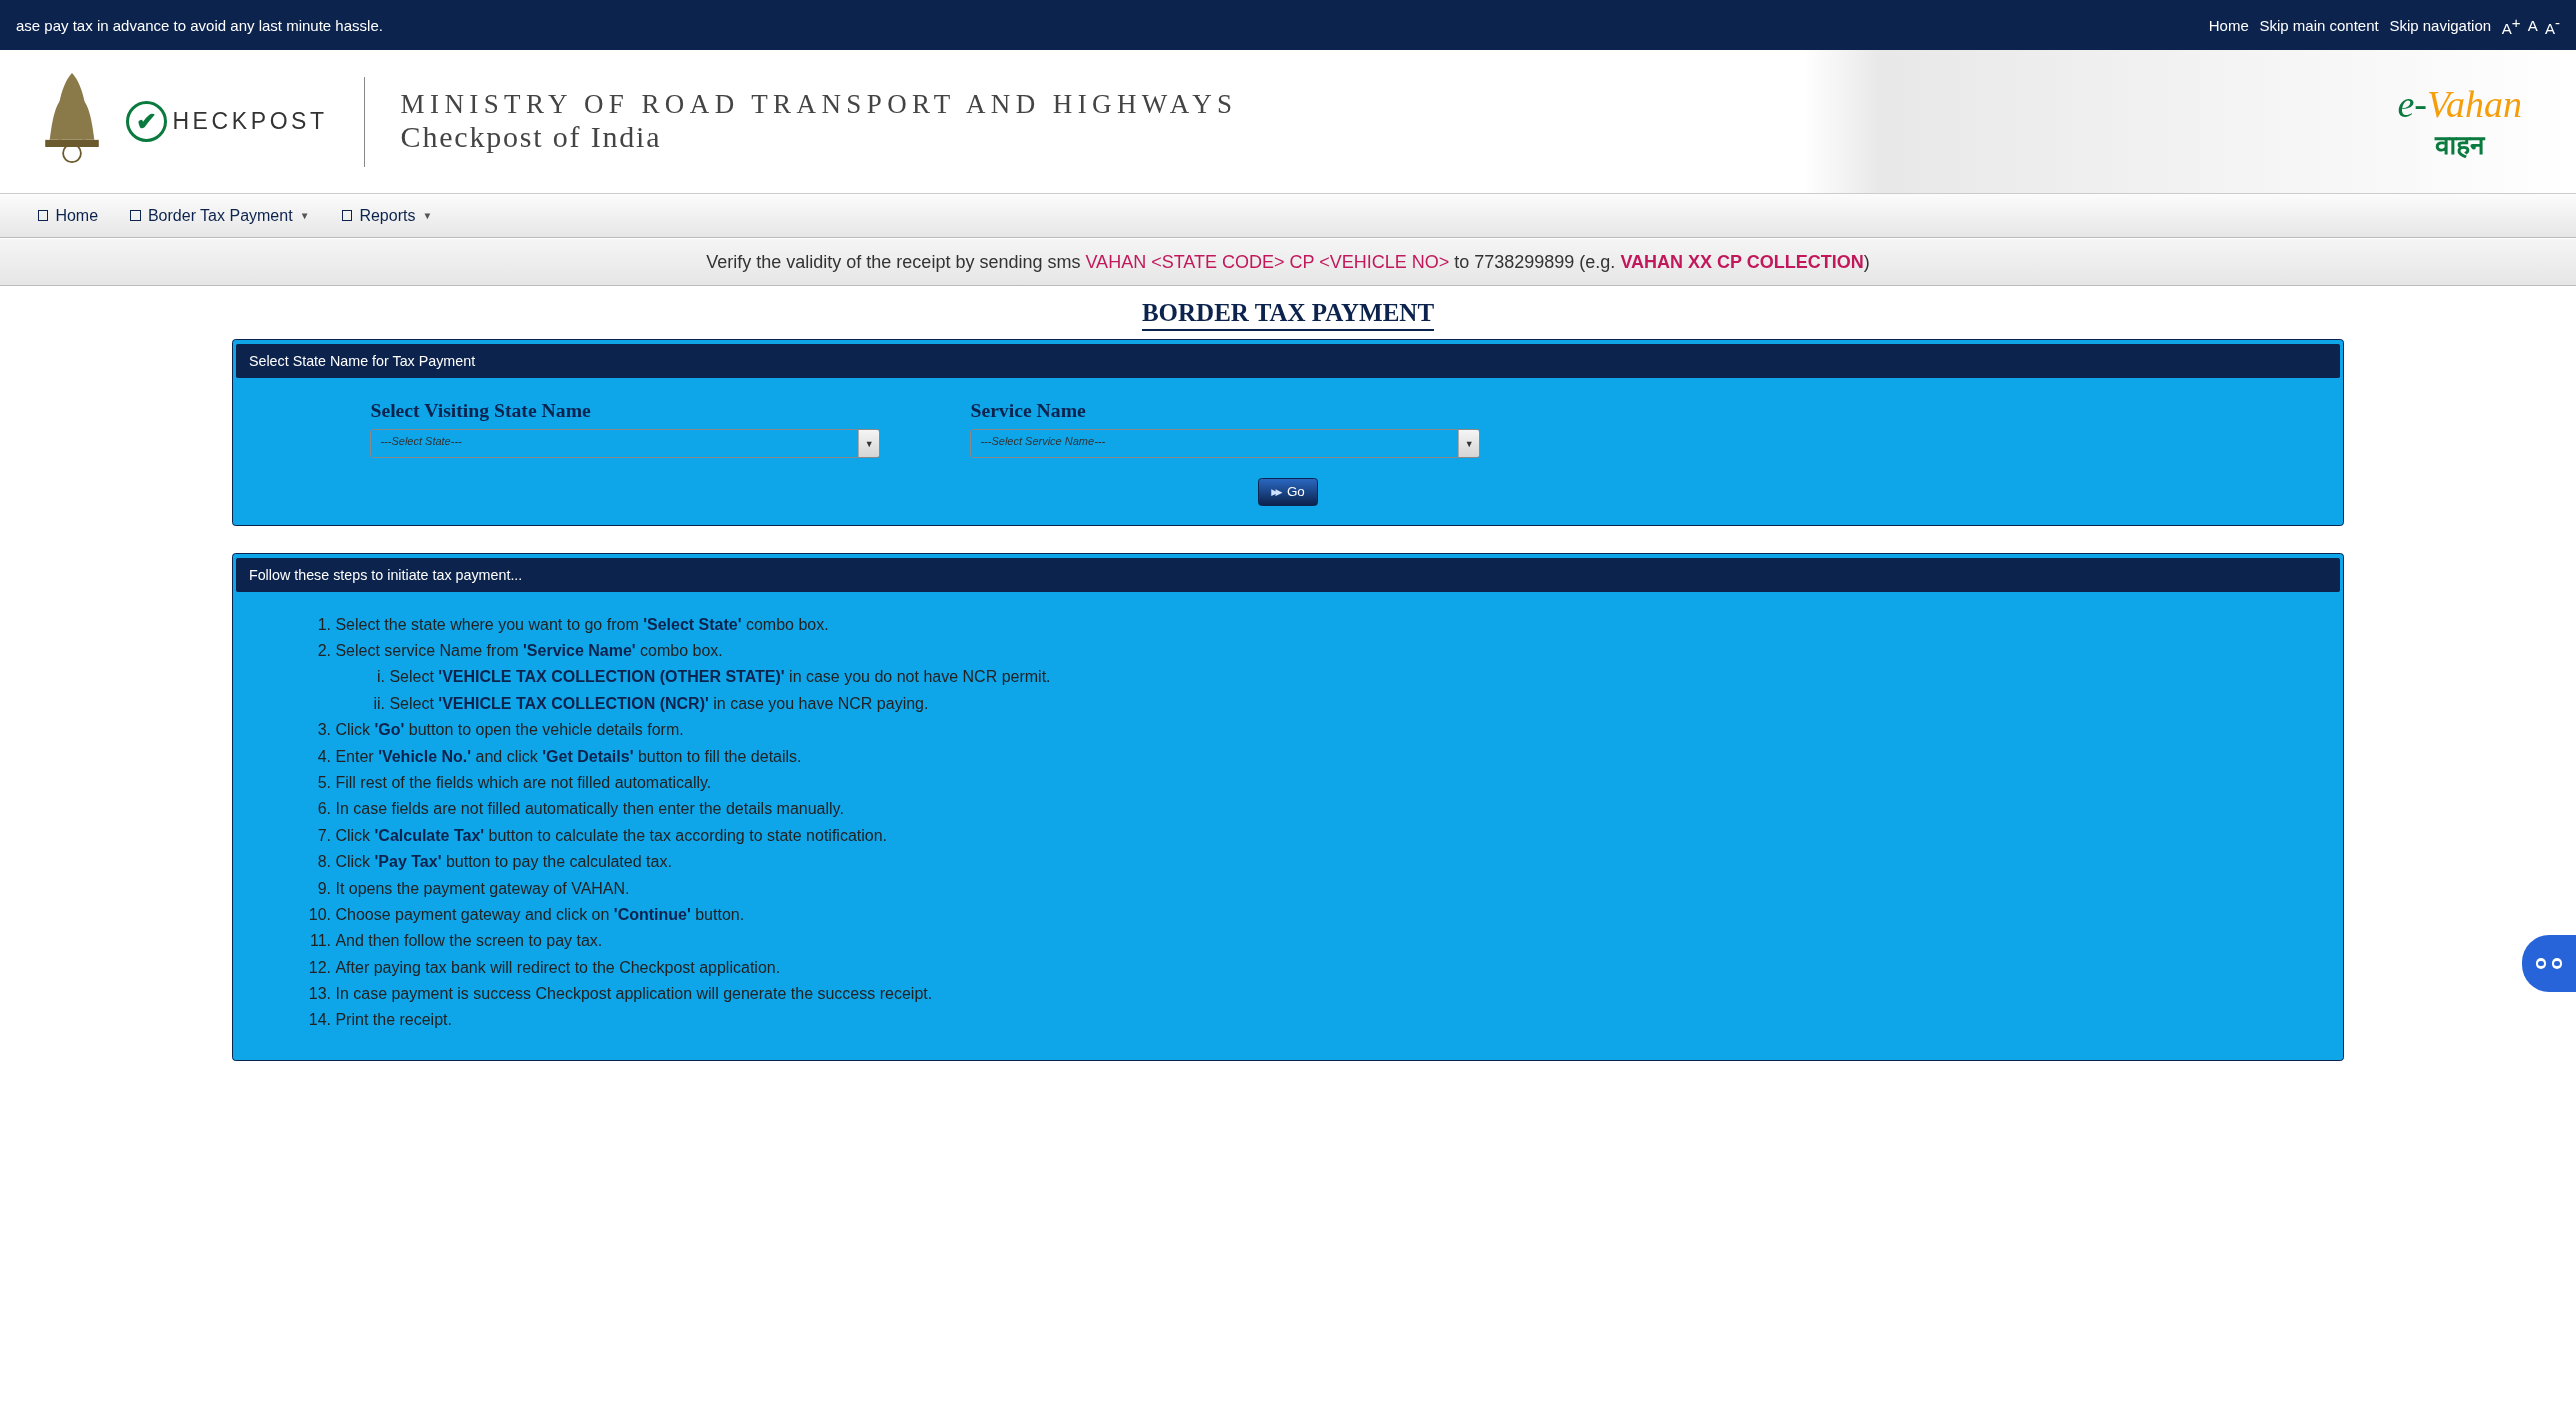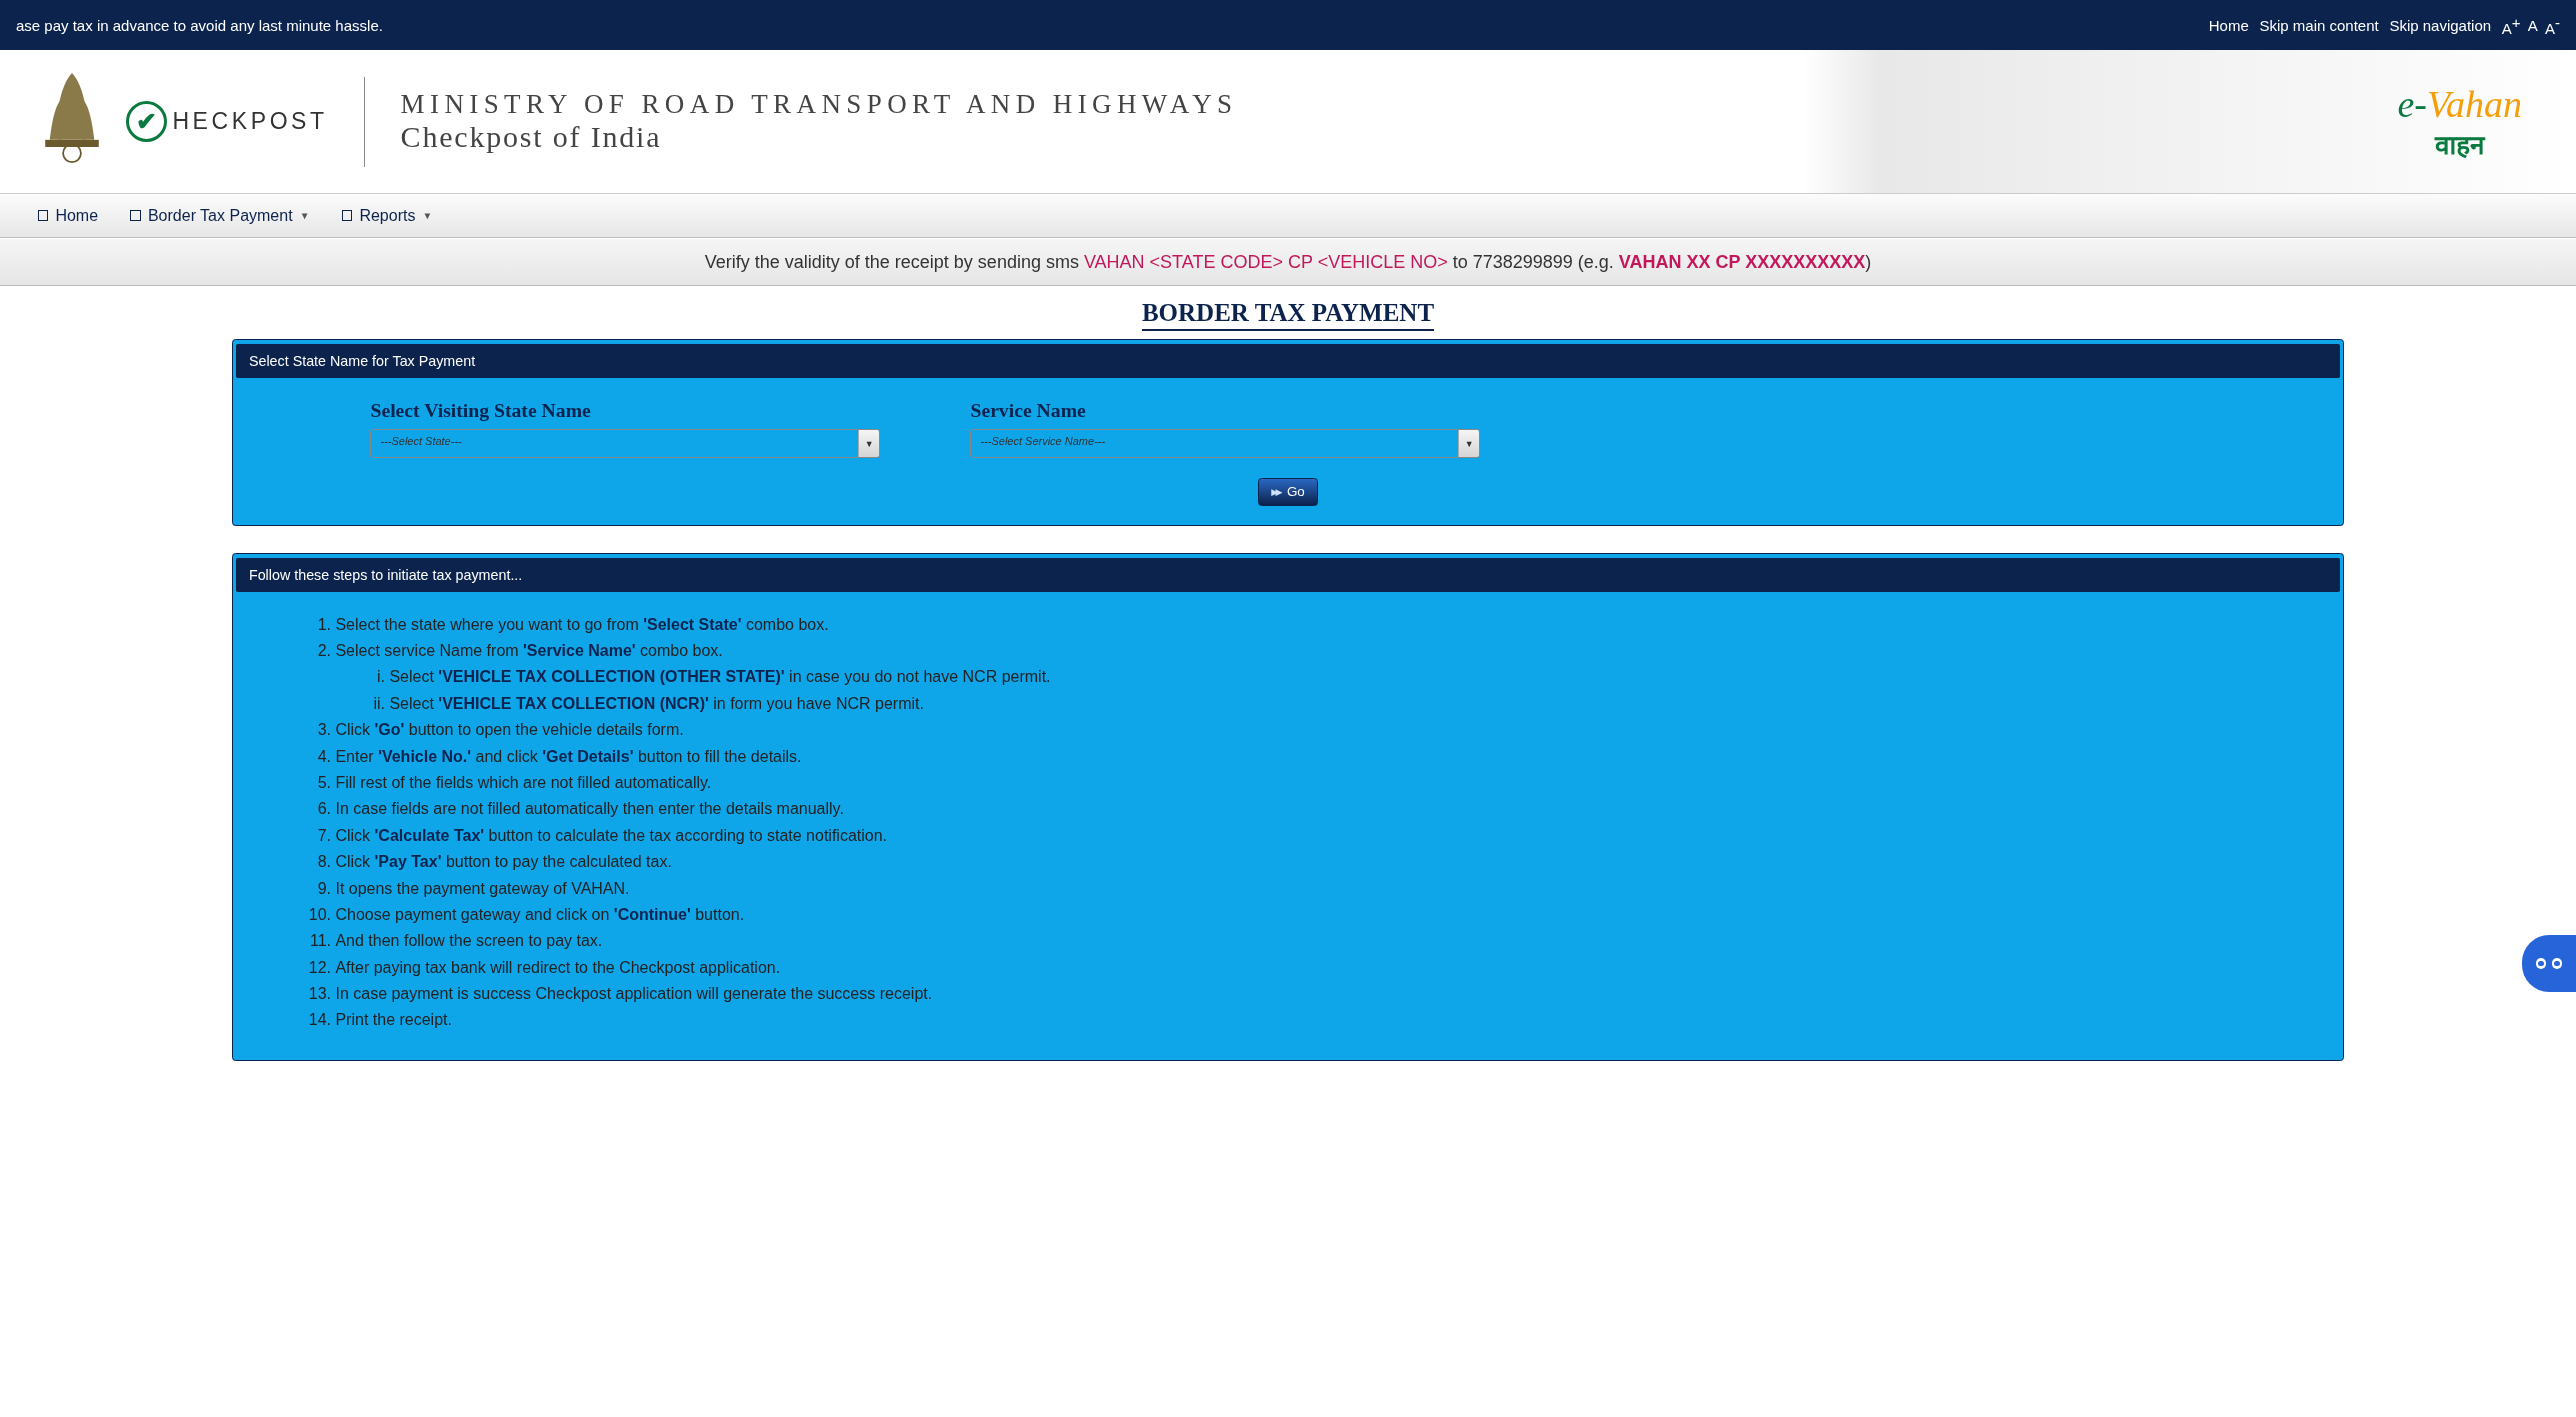--- a/index.html
+++ b/index.html
@@ -208,21 +208,21 @@
     </li>
     <li>
       <span class="sq"></span>
       <span>Reports</span>
       <span class="caret">▼</span>
     </li>
   </ul>
 </nav>
 
 <div class="verify-bar">
-  <span>Verify the validity of the receipt by sending sms </span><span class="m1">VAHAN &lt;STATE CODE&gt; CP &lt;VEHICLE NO&gt;</span><span> to 7738299899 (e.g. </span><span class="m2">VAHAN XX CP XXXXXXXXXX</span><span>)</span>
+  <span>Verify the validity of the receipt by sending sms </span><span class="m1">VAHAN &lt;STATE CODE&gt; CP &lt;VEHICLE NO&gt;</span><span> to 7738299899 (e.g. </span><span class="m2">VAHAN XX CP COLLECTION</span><span>)</span>
 </div>
 
 <div class="page-title">
   <span>BORDER TAX PAYMENT</span>
 </div>
 
 <div class="panel-wrap">
   <div class="panel">
     <div class="panel-head">Select State Name for Tax Payment</div>
     <div class="panel-body">
@@ -252,21 +252,21 @@
   </div>
 
   <div class="panel">
     <div class="panel-head">Follow these steps to initiate tax payment...</div>
     <div class="steps-body">
       <ol>
         <li><span>Select the state where you want to go from </span><b>'Select State'</b><span> combo box.</span></li>
         <li><span>Select service Name from </span><b>'Service Name'</b><span> combo box.</span>
           <ol>
             <li><span>Select </span><b>'VEHICLE TAX COLLECTION (OTHER STATE)'</b><span> in case you do not have NCR permit.</span></li>
-            <li><span>Select </span><b>'VEHICLE TAX COLLECTION (NCR)'</b><span> in form you have NCR permit.</span></li>
+            <li><span>Select </span><b>'VEHICLE TAX COLLECTION (NCR)'</b><span> in case you have NCR paying.</span></li>
           </ol>
         </li>
         <li><span>Click </span><b>'Go'</b><span> button to open the vehicle details form.</span></li>
         <li><span>Enter </span><b>'Vehicle No.'</b><span> and click </span><b>'Get Details'</b><span> button to fill the details.</span></li>
         <li>Fill rest of the fields which are not filled automatically.</li>
         <li>In case fields are not filled automatically then enter the details manually.</li>
         <li><span>Click </span><b>'Calculate Tax'</b><span> button to calculate the tax according to state notification.</span></li>
         <li><span>Click </span><b>'Pay Tax'</b><span> button to pay the calculated tax.</span></li>
         <li>It opens the payment gateway of VAHAN.</li>
         <li><span>Choose payment gateway and click on </span><b>'Continue'</b><span> button.</span></li>

